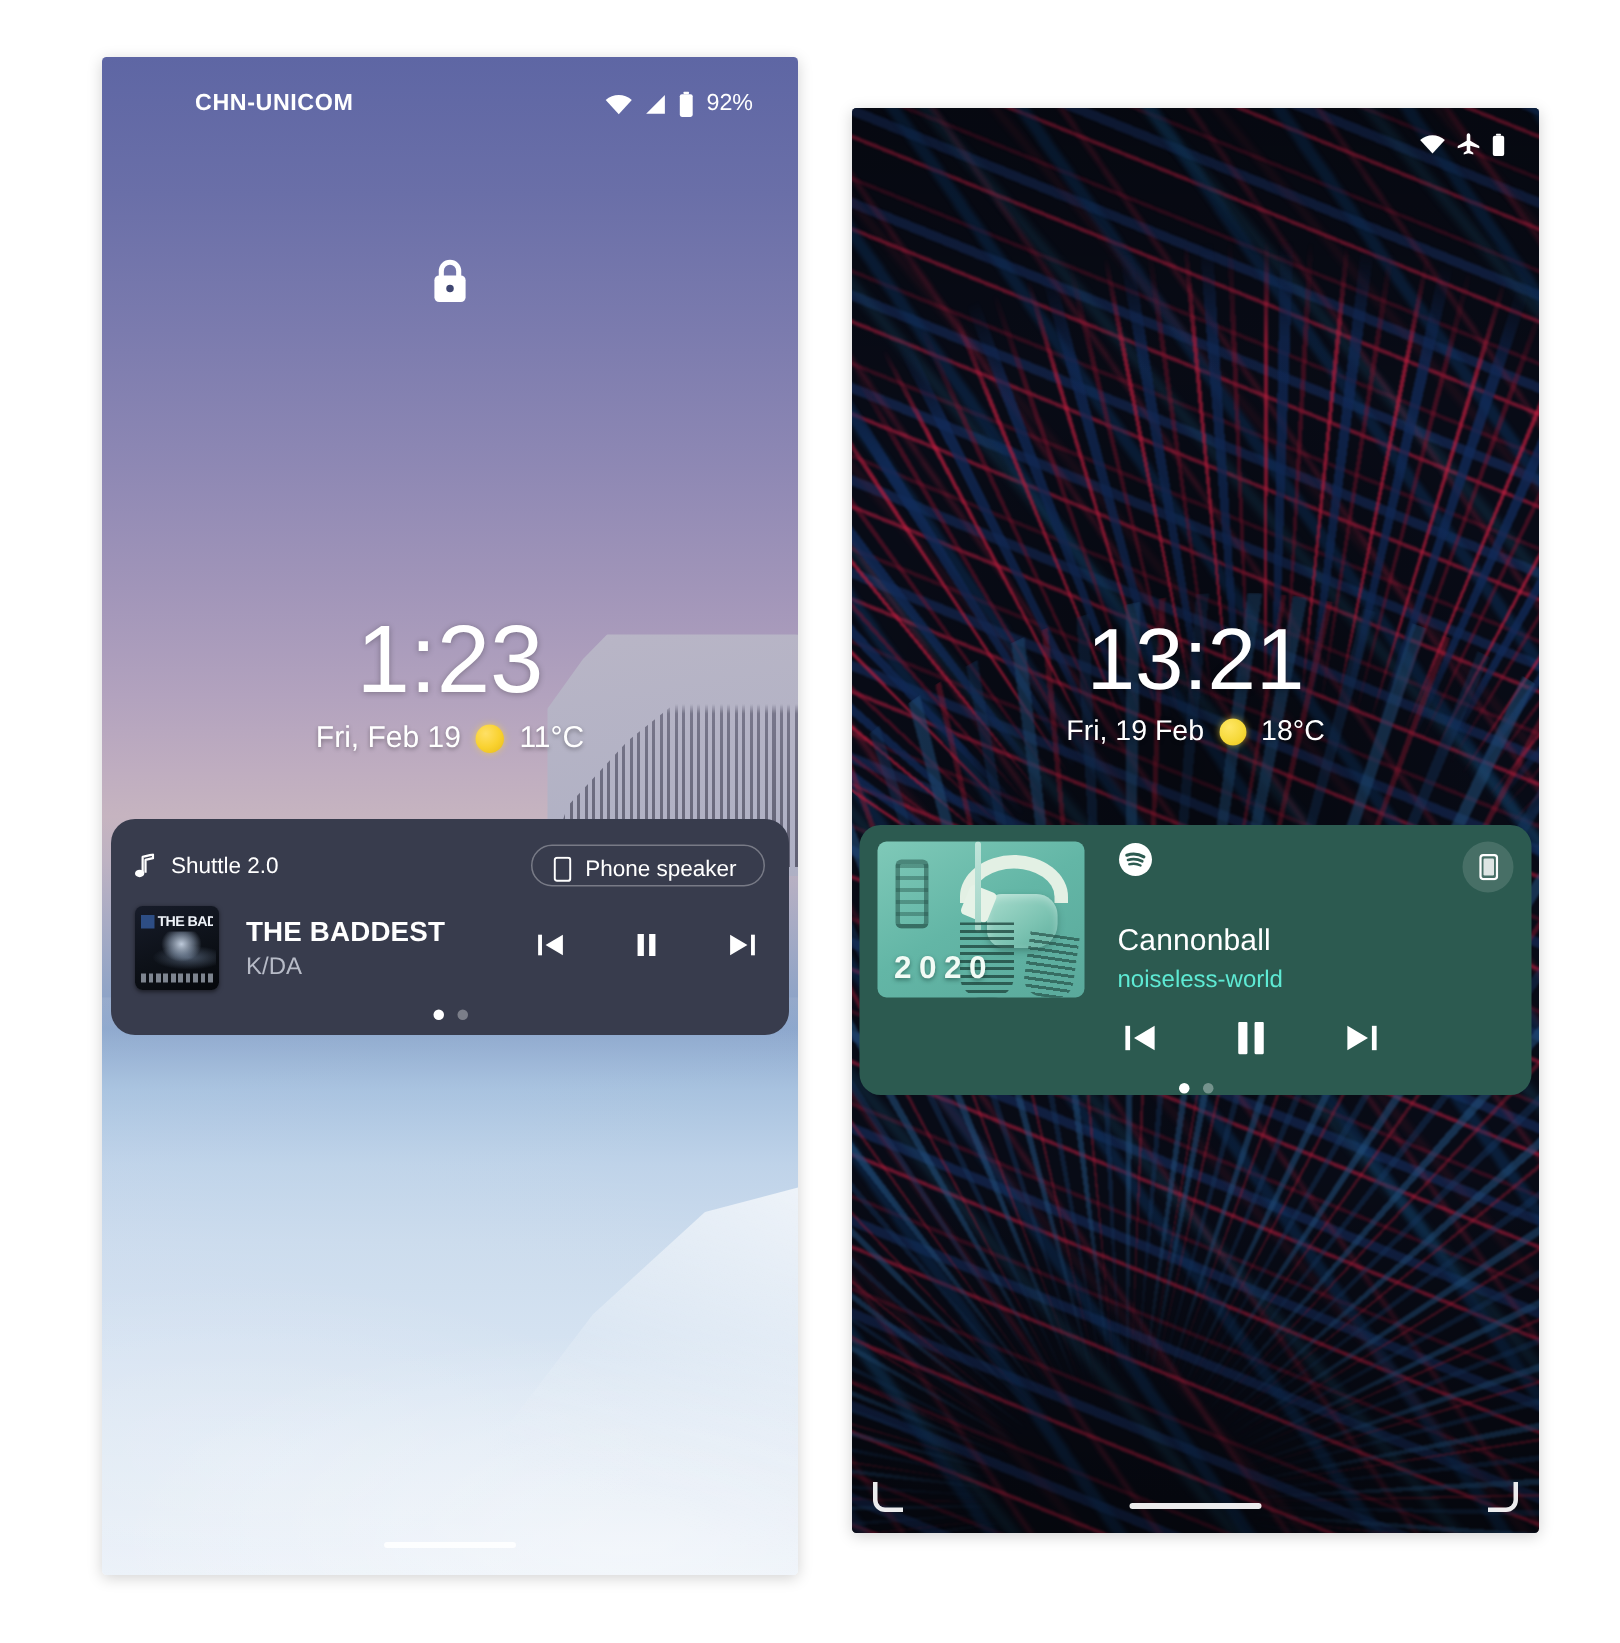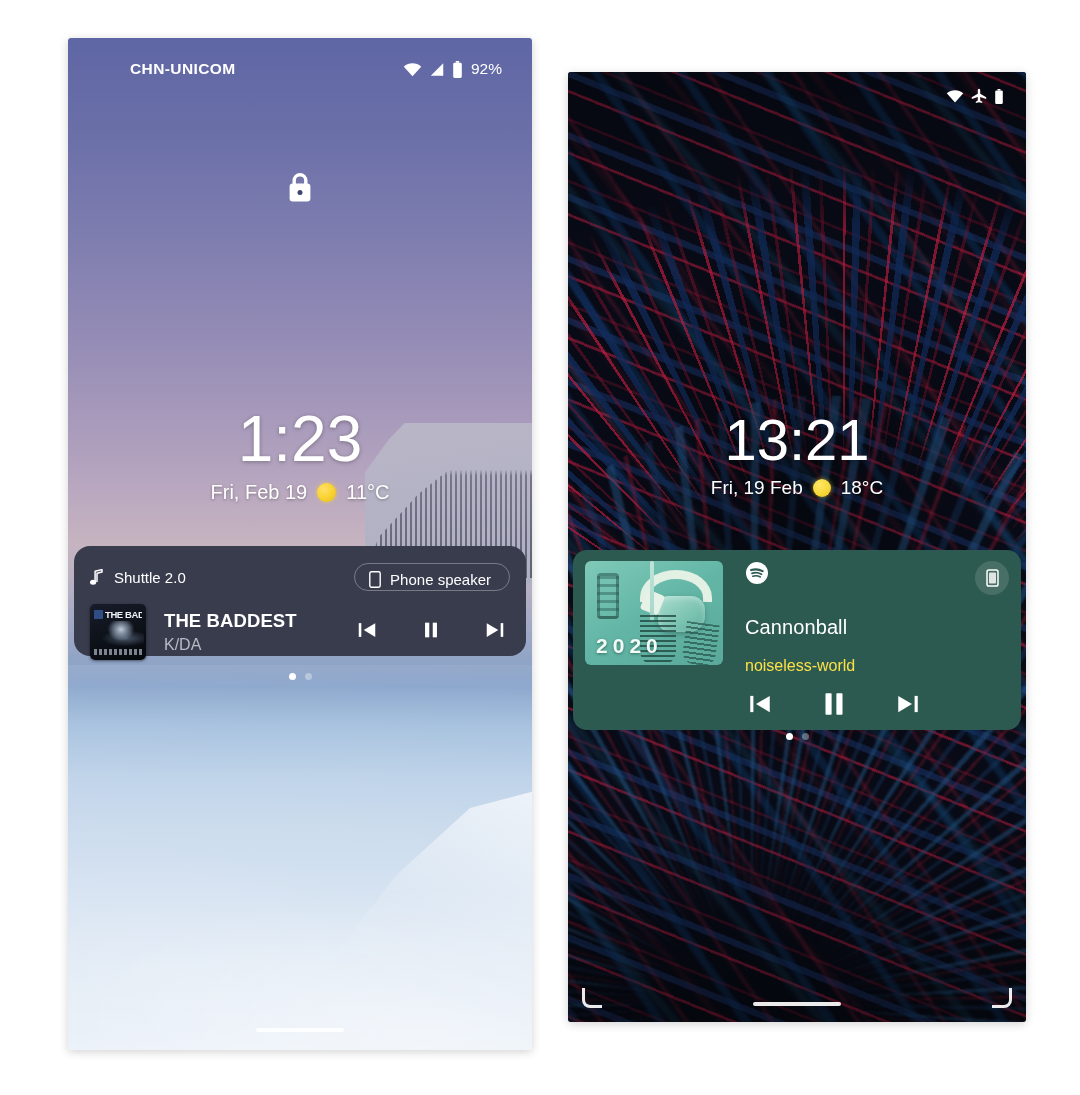--- a/index.html
+++ b/index.html
@@ -220,21 +220,21 @@
 
   
   .media-card { position:absolute; }
 
   
   #media-left {
     left: 6px; right: 6px; top: 508px;
     background: #383c4d;
     border-radius: 16px;
     padding: 14px 16px 0 16px;
-    height: 110px;
+    height: 144px;
   }
   .ml-top { display:flex; align-items:center; justify-content:space-between; height: 34px; }
   .ml-app { display:flex; align-items:center; gap: 11px; color:#fff; }
   .ml-app-name { font-size: 15px; font-weight: 400; }
   .speaker-chip {
     display:flex; align-items:center; gap: 9px;
     border: 1.3px solid rgba(255,255,255,0.32);
     border-radius: 20px;
     padding: 7px 18px 2px 14px;
     color:#fff; font-size: 15px;
@@ -338,21 +338,21 @@
   .mr-right { flex:1 1 auto; min-width:0; padding-left: 22px; position:relative; }
   .mr-head { display:flex; align-items:flex-start; justify-content:space-between; }
   .spotify-icon { width: 24px; height: 24px; flex:0 0 auto; }
   .cast-btn {
     width: 34px; height: 34px; border-radius: 50%;
     background: rgba(255,255,255,0.13);
     display:flex; align-items:center; justify-content:center;
     flex:0 0 auto;
   }
   .mr-track { color:#ffffff; font-size: 20px; font-weight: 400; margin-top: 21px; letter-spacing:0.1px; }
-  .mr-artist { color:#fde047; font-size: 16px; font-weight: 400; margin-top: 18px; }
+  .mr-artist { color:#5eead4; font-size: 16px; font-weight: 400; margin-top: 6px; }
   .mr-controls { display:flex; align-items:center; gap: 46px; margin-top: 14px; padding-left: 2px; }
   #media-right .dots { margin-top: 10px; }
   #media-right .dot { background: rgba(255,255,255,0.35); }
   #media-right .dot.on { background: #ffffff; }
 
   
   .gesture-bar {
     position:absolute; left:50%; transform:translateX(-50%);
     border-radius: 3px; background: rgba(255,255,255,0.92);
   }

